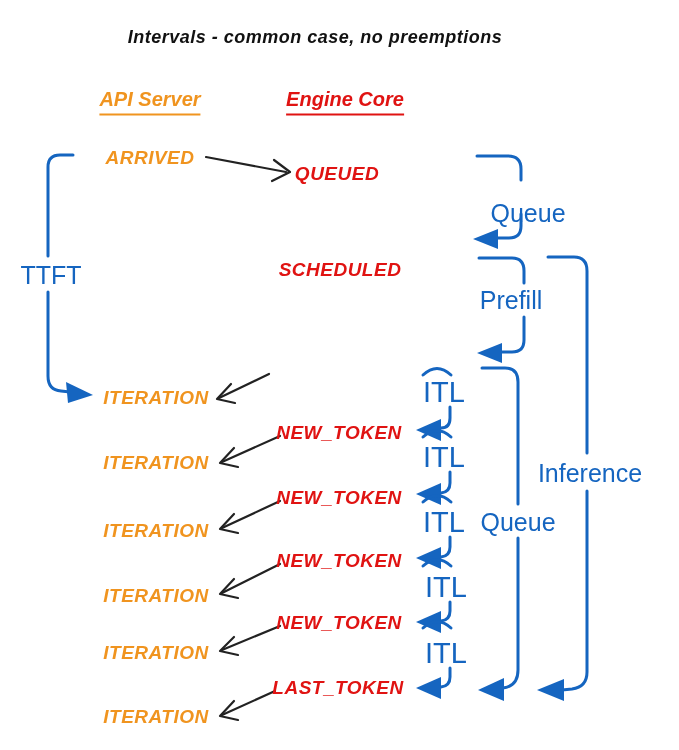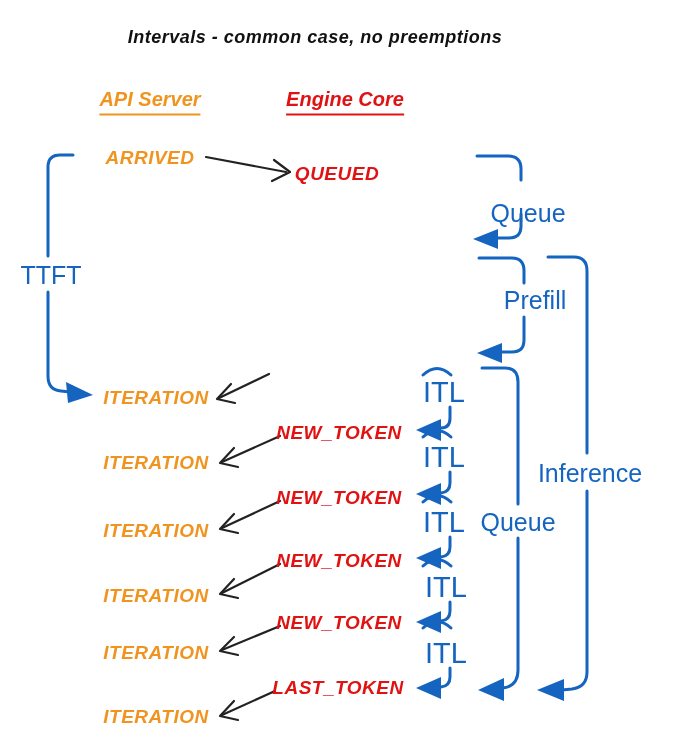--- a/index.html
+++ b/index.html
@@ -155,29 +155,30 @@
 
   <div class="lbl event api" style="left:150px;top:157px;">ARRIVED</div>
   <div class="lbl event api" style="left:156px;top:397px;">ITERATION</div>
   <div class="lbl event api" style="left:156px;top:462px;">ITERATION</div>
   <div class="lbl event api" style="left:156px;top:530px;">ITERATION</div>
   <div class="lbl event api" style="left:156px;top:595px;">ITERATION</div>
   <div class="lbl event api" style="left:156px;top:652px;">ITERATION</div>
   <div class="lbl event api" style="left:156px;top:716px;">ITERATION</div>
 
   <div class="lbl event engine" style="left:337px;top:173px;">QUEUED</div>
+  <div class="lbl event engine" style="left:340px;top:269px;">SCHEDULED</div>
   <div class="lbl event engine" style="left:339px;top:432px;">NEW_TOKEN</div>
   <div class="lbl event engine" style="left:339px;top:497px;">NEW_TOKEN</div>
   <div class="lbl event engine" style="left:339px;top:560px;">NEW_TOKEN</div>
   <div class="lbl event engine" style="left:339px;top:622px;">NEW_TOKEN</div>
   <div class="lbl event engine" style="left:338px;top:687px;">LAST_TOKEN</div>
 
   <div class="lbl interval" style="left:51px;top:275px;">TTFT</div>
   <div class="lbl interval" style="left:528px;top:213px;">Queue</div>
-  <div class="lbl interval" style="left:535px;top:300px;">Prefill</div>
+  <div class="lbl interval" style="left:511px;top:300px;">Prefill</div>
   <div class="lbl interval" style="left:518px;top:522px;">Queue</div>
   <div class="lbl interval" style="left:590px;top:473px;">Inference</div>
   <div class="lbl interval itl" style="left:444px;top:392px;">ITL</div>
   <div class="lbl interval itl" style="left:444px;top:457px;">ITL</div>
   <div class="lbl interval itl" style="left:444px;top:522px;">ITL</div>
   <div class="lbl interval itl" style="left:446px;top:587px;">ITL</div>
   <div class="lbl interval itl" style="left:446px;top:653px;">ITL</div>
 
 </div>
 

